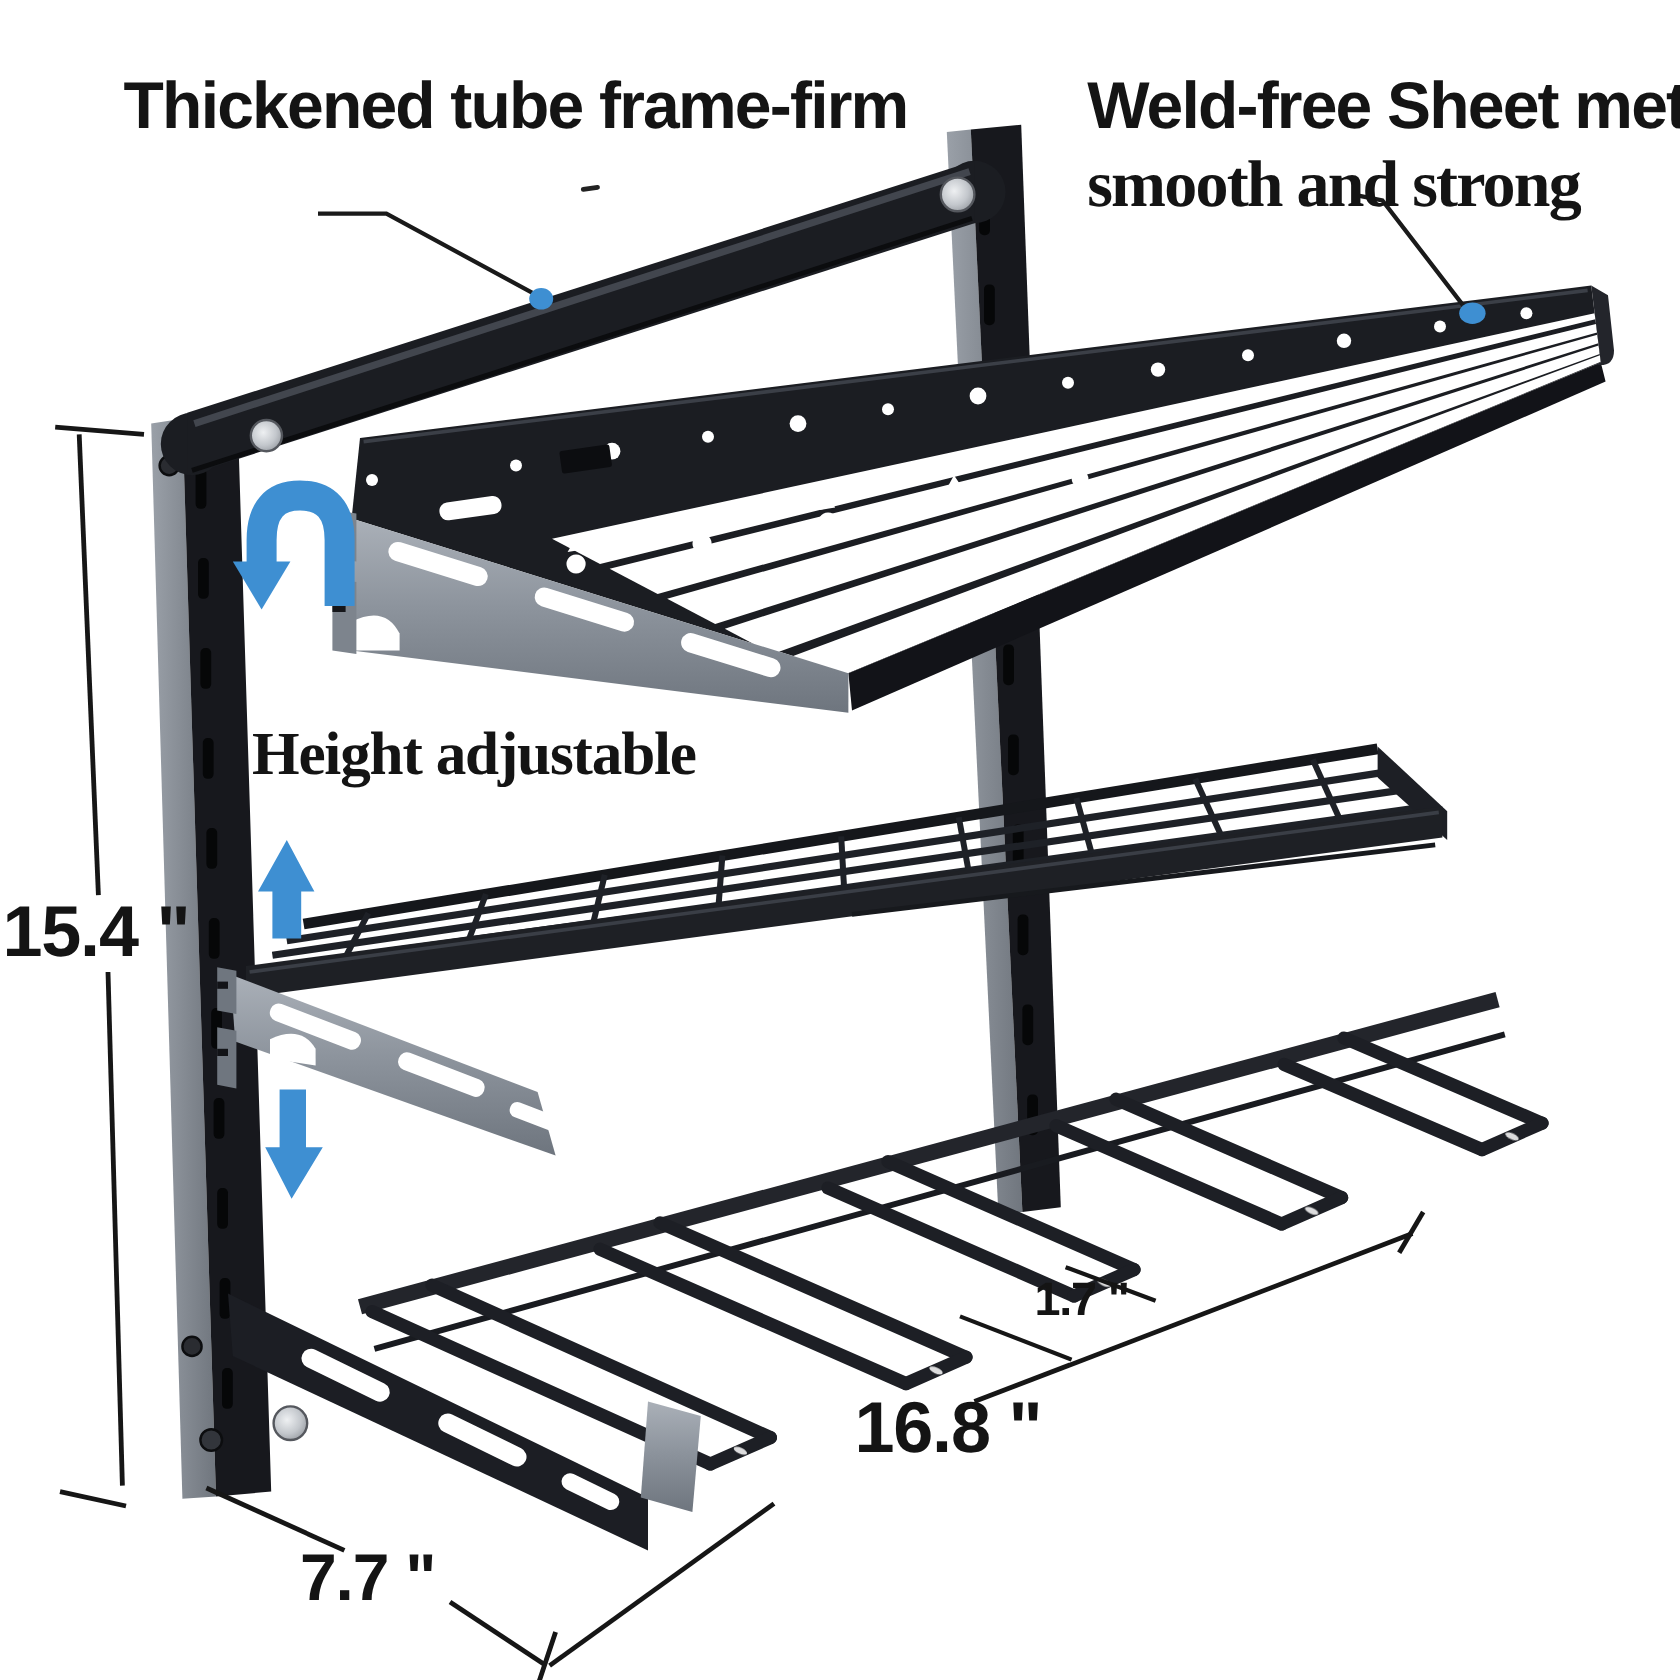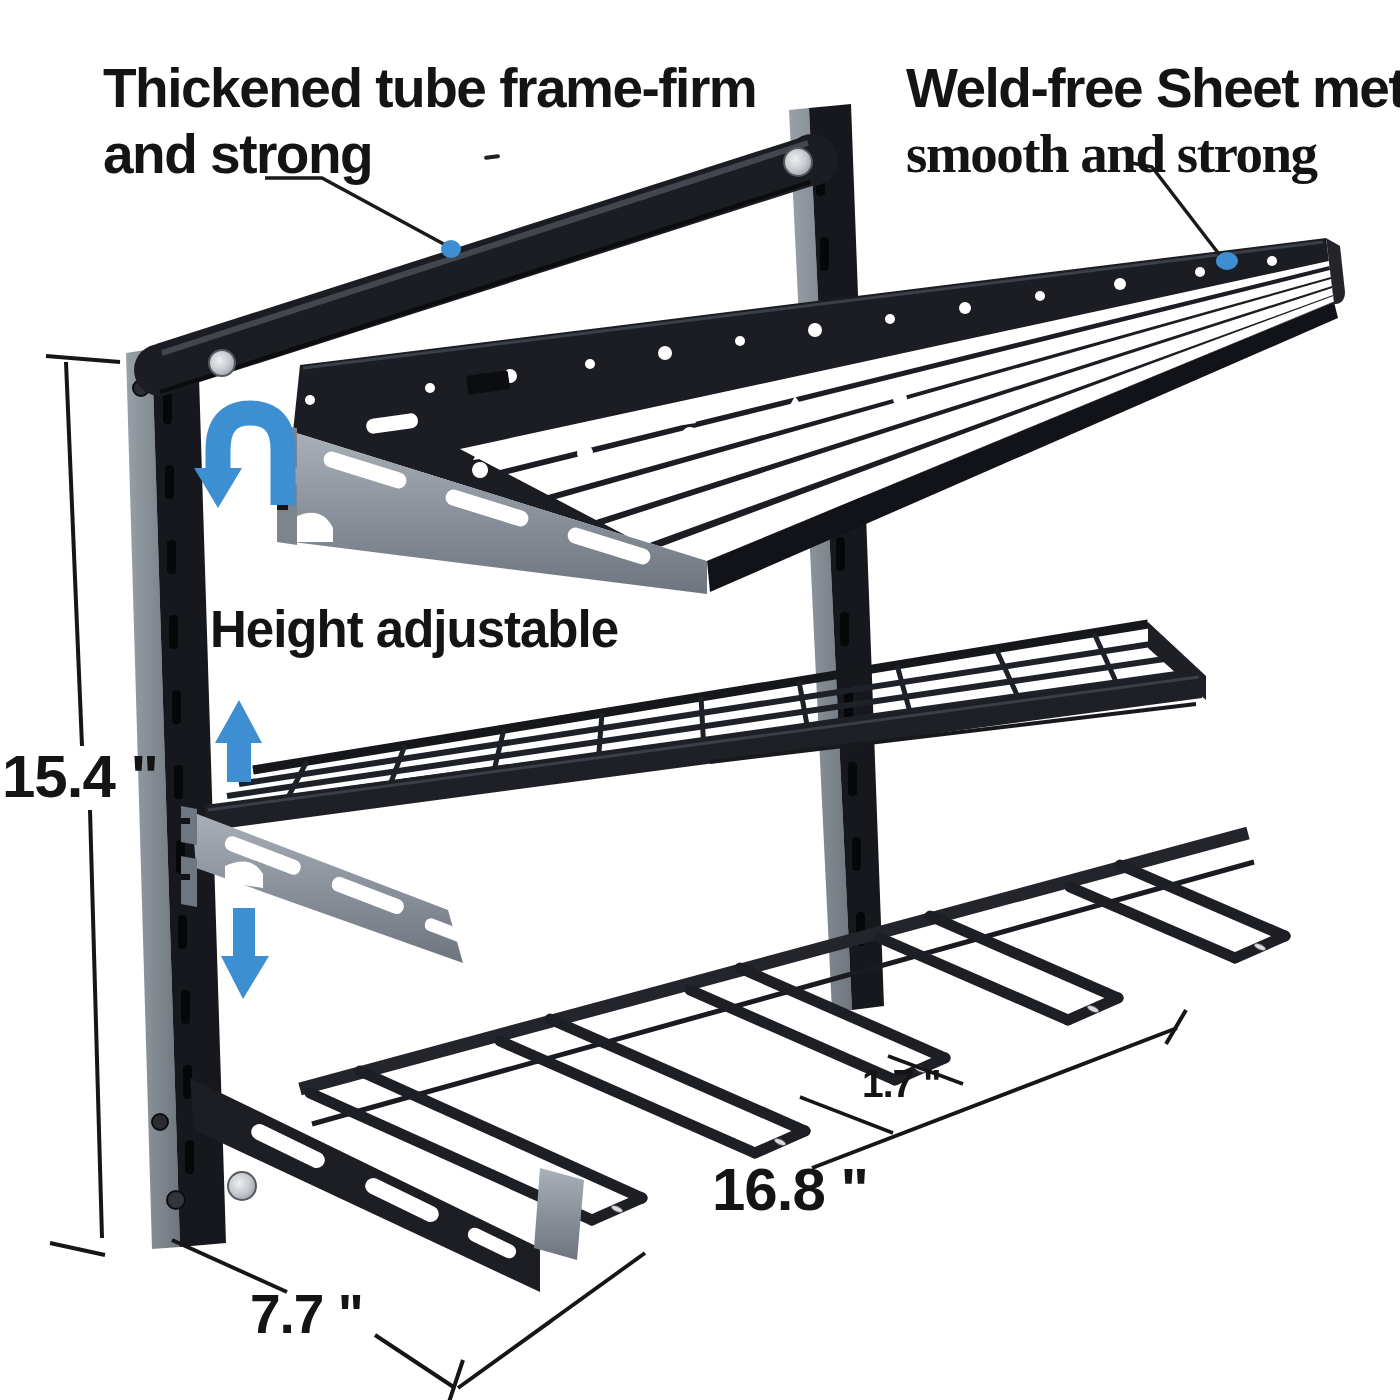--- a/index.html
+++ b/index.html
@@ -279,25 +279,24 @@
       <g>
         <path d="M218,472 L218,450 Q218,413 250,413 Q283,413 283,450 L283,505" fill="none" stroke="#3E8FD2" stroke-width="25"></path>
         <polygon points="194,468 242,468 218,508" fill="#3E8FD2"></polygon>
         <polygon points="239,700 262,743 251,743 251,782 227,782 227,743 215,743" fill="#3E8FD2"></polygon>
         <polygon points="233,908 255,908 255,956 269,956 243,999 221,956 233,956" fill="#3E8FD2"></polygon>
       </g>
     </g>
   </svg>
 
   <div class="txt headline" style="left:103px;top:55px;">Thickened tube frame-firm</div>
-  <div class="txt headline" style="left:103px;top:121px;">and strong</div>
 
   <div class="txt headline" style="left:906px;top:55px;">Weld-free Sheet metal</div>
   <div class="txt headline" style="left:906px;top:121px;font-family:Liberation Serif, serif;">smooth and strong</div>
 
-  <div class="txt mid-label" style="left:210px;top:600px;">Height adjustable</div>
+  <div class="txt mid-label" style="left:210px;top:600px;font-family:Liberation Serif, serif;">Height adjustable</div>
 
   <div class="txt dim-lg" style="left:2px;top:742px;">15.4 "</div>
   <div class="txt dim-md" style="left:250px;top:1282px;">7.7 "</div>
   <div class="txt dim-lg" style="left:712px;top:1155px;">16.8 "</div>
   <div class="txt dim-sm" style="left:862px;top:1062px;">1.7 "</div>
 
 </div>
 
 </body></html>

